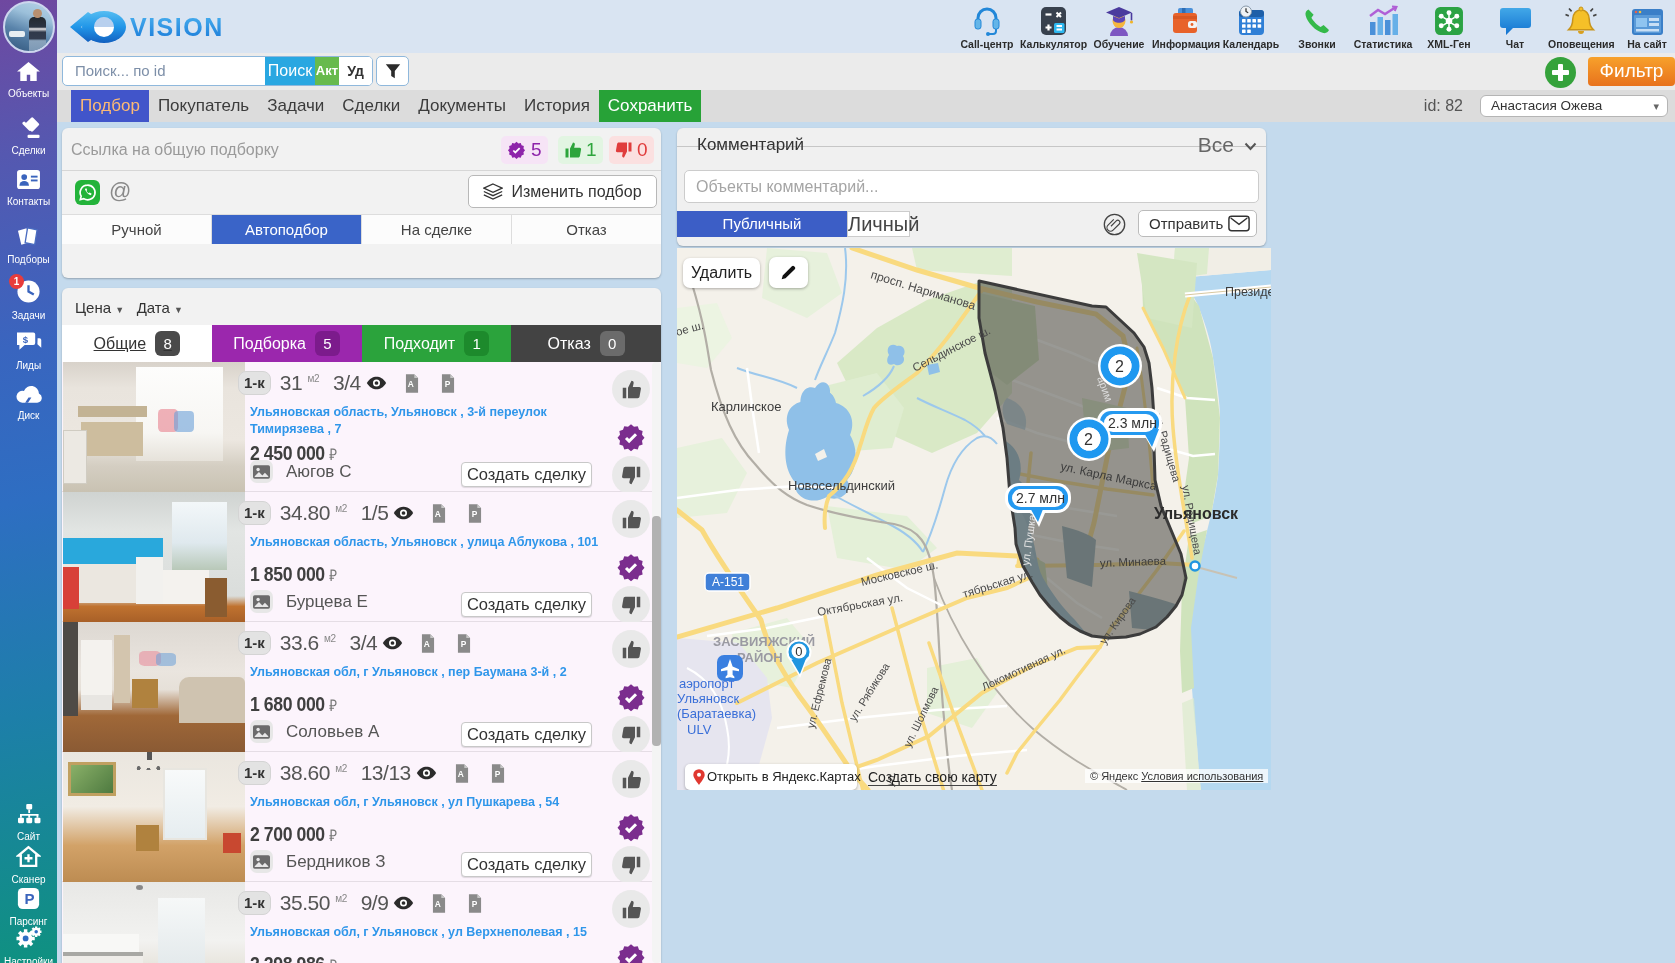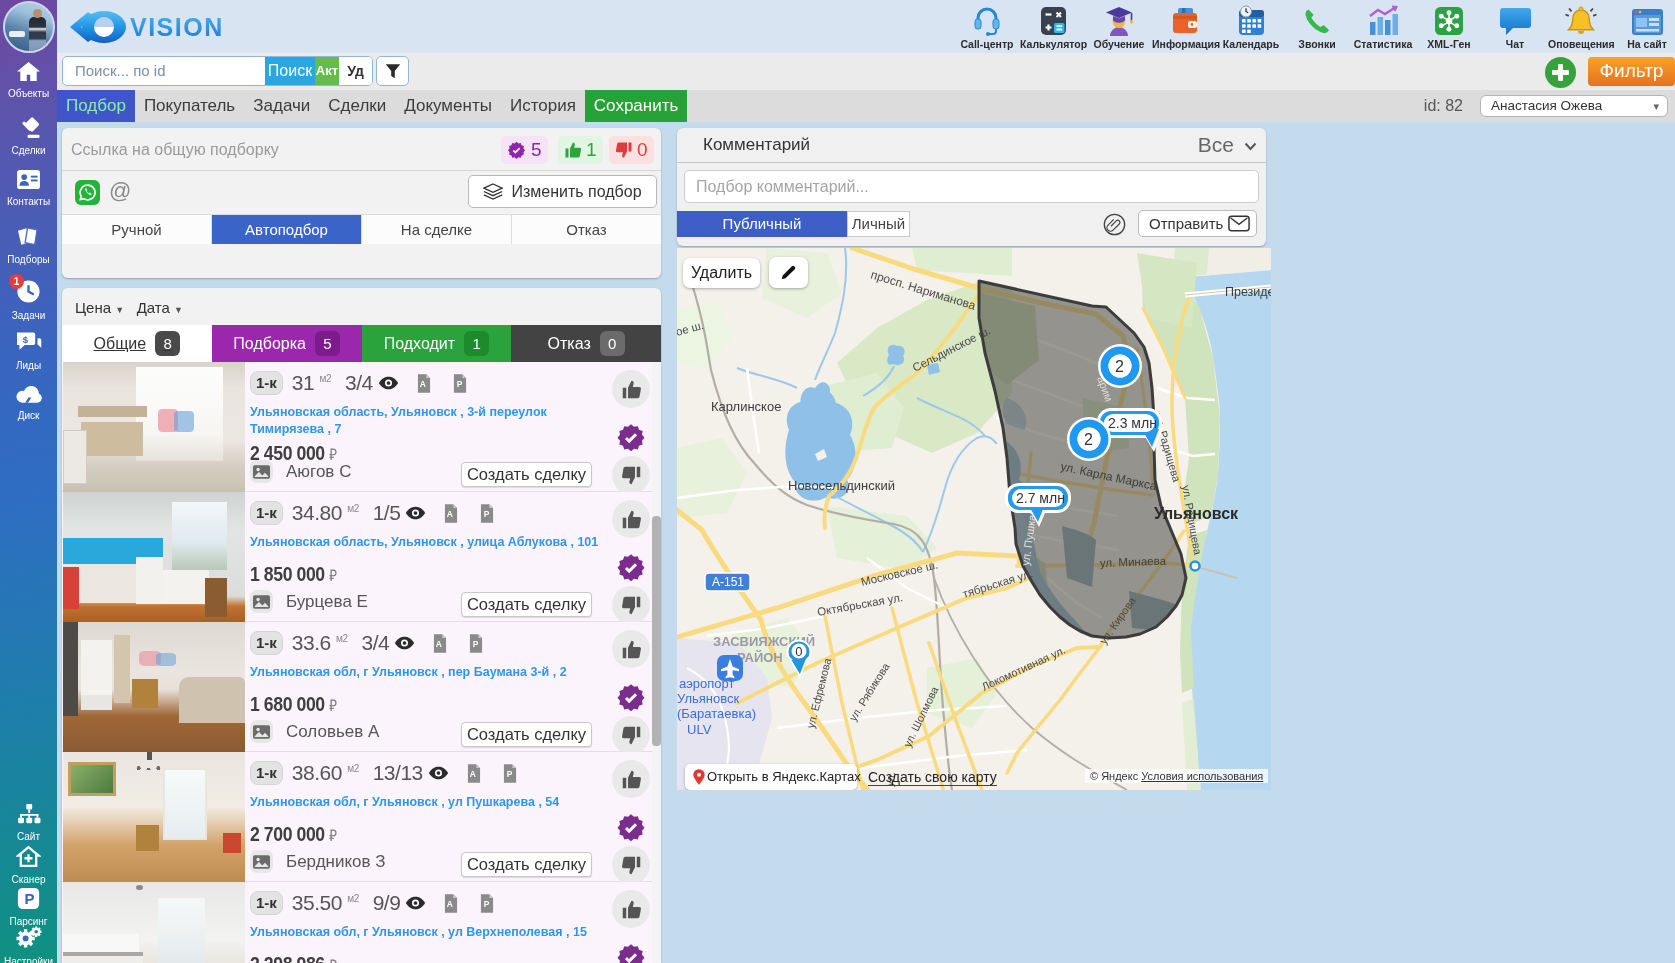--- a/index.html
+++ b/index.html
@@ -38,21 +38,21 @@
 #searchbox .b3 { width:33px; background:#fff; color:#333; font-size:14px; font-weight:bold; line-height:28px; text-align:center;}
 #filtbtn { position:absolute; left:319px; top:3px; width:33px; height:30px; border:1px solid #8fb8dc; border-radius:5px; background:#fff; display:flex; align-items:center; justify-content:center;}
 #plusbtn { position:absolute; right:99px; top:4px; width:31px; height:31px; border-radius:50%; background:#35a23b; }
 #plusbtn:before { content:""; position:absolute; left:7px; top:13px; width:17px; height:5px; background:#fff; border-radius:1px;}
 #plusbtn:after { content:""; position:absolute; left:13px; top:7px; width:5px; height:17px; background:#fff; border-radius:1px;}
 #filterbtn { position:absolute; right:0px; top:4px; width:87px; height:29px; background:linear-gradient(180deg,#f7a12b,#e8721d); border-radius:4px; color:#fff; font-size:19px; text-align:center; line-height:28px; }
 
 
 #tabrow { position:absolute; left:57px; top:90px; width:1618px; height:32px; background:#dcdcdc; font-size:17px; color:#3c3c3c; white-space:nowrap;}
 .tab { float:left; height:32px; line-height:32px; padding:0 9px; }
-.tab.active { background:#4155ca; color:#86efac; }
+.tab.active { background:#4155ca; color:#fdba74;margin-left:14px; }
 .tab.save { background:#27a237; color:#fff; }
 #idlbl { position:absolute; right:212px; top:0; line-height:32px; color:#555; font-size:16px;}
 #usel { position:absolute; right:7px; top:5px; width:188px; height:22px; background:#fff; border:1px solid #b5b5b5; border-radius:6px; font-size:13.5px; color:#333; line-height:20px; padding-left:10px;}
 #usel:after { content:"▾"; position:absolute; right:8px; font-size:11px; color:#666; }
 
 
 #lpanel1 { position:absolute; left:62px; top:128px; width:599px; height:150px; background:#f2f2f2; border-radius:6px; box-shadow:0 1px 2px rgba(0,0,0,0.25); }
 .phead { height:33px; border-bottom:1px solid #c6c6c6; font-size:17px; color:#333; line-height:33px; padding-left:13px; }
 #linkrow { height:43px; border-bottom:1px solid #d6d6d6; position:relative; }
 #linkrow .ph { color:#9a9a9a; font-size:16px; line-height:43px; padding-left:9px; }
@@ -75,43 +75,43 @@
 .bt1 .n { background:#4a4a4a; color:#fff; }
 .bt2 { background:#9b27ad; color:#fff; }
 .bt2 .n { background:#7c1b8c; color:#fff; }
 .bt3 { background:#2ba33c; color:#fff; }
 .bt3 .n { background:#1d8a2c; color:#fff; }
 .bt4 { background:#434343; color:#fff; }
 .bt4 .n { background:#6b6b6b; color:#fff; }
 
 .card { position:relative; height:130px; background:#fcf4fc; border-bottom:1px solid #e5dde5; }
 .card .photo { position:absolute; left:1px; top:0; width:182px; height:130px; overflow:hidden; }
-.r1 { position:absolute; left:188px; top:8px; display:flex; align-items:center; height:26px;}
+.r1 { position:absolute; left:176px; top:8px; display:flex; align-items:center; height:26px;}
 .kb { background:#e3e3e3; border:1px solid #d4d4d4; border-radius:8px; font-size:15px; font-weight:bold; color:#333; padding:2px 5px 3px; margin-right:9px;}
 .sq { font-size:21px; color:#555; letter-spacing:-0.5px;}
 .sup { font-size:10px; color:#888; vertical-align:super; }
 .flr { font-size:21px; color:#555; margin-left:14px; letter-spacing:-0.5px;}
 .addr { position:absolute; left:188px; top:42px; color:#2f96ea; font-size:12.5px; font-weight:bold; line-height:17px; width:356px;}
 .price { position:absolute; left:188px; font-size:21px; font-weight:bold; color:#3f3f3f; letter-spacing:-0.5px; transform:scaleX(0.84); transform-origin:0 0; white-space:nowrap;}
 .price .rub { font-size:16px; color:#777; font-weight:normal;}
 .imic { position:absolute; left:188px; top:98px; width:23px; height:23px; background:#e7e7e7; border-radius:7px; display:flex; align-items:center; justify-content:center;}
 .agent { position:absolute; left:224px; top:100px; font-size:17px; color:#555; }
 .dealbtn { position:absolute; left:399px; top:100px; width:131px; height:25px; background:#fff; border:1px solid #c8c8c8; border-radius:4px; font-size:16.5px; color:#333; text-align:center; line-height:23px; box-shadow:0 1px 1px rgba(0,0,0,0.12);}
 .circ { position:absolute; left:550px; width:38px; height:38px; border-radius:50%; background:#e9e9e9; display:flex; align-items:center; justify-content:center; }
 #scrollbar { position:absolute; left:652px; top:362px; width:9px; height:601px; background:#f4f4f4; border-radius:4px; z-index:6;}
 #scrollthumb { position:absolute; left:652px; top:516px; width:9px; height:230px; background:#b2b2b2; border-radius:4px; z-index:7;}
 
 
 #cpanel { position:absolute; left:677px; top:128px; width:589px; height:118px; background:#f0f0f0; border-radius:6px; box-shadow:0 1px 2px rgba(0,0,0,0.25);}
-#chead { height:35px; border-bottom:1px solid #c6c6c6; font-size:17px; color:#333; line-height:33px; padding:0 26px; position:relative;}
+#chead { height:19px; border-bottom:1px solid #c6c6c6; font-size:17px; color:#333; line-height:33px; padding:0 20px; position:relative;}
 #chead .vse { position:absolute; right:32px; top:0; color:#666; font-size:21px;}
 #chead .car { position:absolute; right:9px; top:1px; }
 #cinput { position:absolute; left:7px; top:42px; width:575px; height:33px; background:#fff; border:1px solid #ccc; border-radius:5px; color:#a5a5a5; font-size:16px; line-height:31px; padding-left:11px;}
 #pubbtn { position:absolute; left:0px; top:83px; width:170px; height:26px; background:#3c5ec6; color:#fff; font-size:15px; text-align:center; line-height:25px;}
-#lichbtn { position:absolute; left:170px; top:83px; width:63px; height:26px; background:#fff; border:1px solid #ccc; color:#444; font-size:15px; text-align:center; line-height:24px;}
+#lichbtn { position:absolute; left:170px; top:83px; width:63px; height:26px; background:#fff; border:1px solid #ccc; color:#444; font-size:20px; text-align:center; line-height:24px;}
 #sendbtn { position:absolute; left:461px; top:82px; width:119px; height:27px; background:#fff; border:1px solid #bbb; border-radius:5px; font-size:15px; color:#333; line-height:25px; padding-left:10px; white-space:nowrap;}
 #clipic { position:absolute; left:426px; top:85px; }
 
 
 #map { position:absolute; left:677px; top:248px; width:594px; height:542px; overflow:hidden; background:#f4f1ea;}
 .mapbtn { position:absolute; background:#fff; border-radius:7px; box-shadow:0 1px 3px rgba(0,0,0,0.3); font-size:16px; color:#222; text-align:center; }
 #delbtn { left:6px; top:10px; width:77px; height:30px; line-height:29px; }
 #penbtn { left:92px; top:9px; width:39px; height:31px; }
 #openya { left:8px; top:516px; width:172px; height:26px; line-height:25px; font-size:13px; padding-left:22px; border-radius:5px; white-space:nowrap;}
 #mkmap { position:absolute; left:191px; top:521px; font-size:14px; color:#222; border-bottom:1.5px solid #444; }
@@ -667,21 +667,21 @@
       </div>
     </div>
 </div>
 <div id="scrollbar"></div>
 <div id="scrollthumb"></div>
 
 <div id="cpanel">
   <div id="chead">Комментарий<span class="vse">Все</span><span class="car"><svg width="13" height="9" viewBox="0 0 13 9">
           <path d="M1.5 1.5 L6.5 7 L11.5 1.5" stroke="#555" stroke-width="2" fill="none"></path>
         </svg></span></div>
-  <div id="cinput">Подбор комментарий...</div>
+  <div id="cinput">Объекты комментарий...</div>
   <div id="pubbtn">Публичный</div>
   <div id="lichbtn">Личный</div>
   <div id="clipic"><svg width="23" height="23" viewBox="0 0 26 26">
         <circle cx="13" cy="13" r="11.5" fill="none" stroke="#444" stroke-width="1.5"></circle>
         <path d="M9 15l6-6a2.4 2.4 0 0 1 3.4 3.4l-7 7a4 4 0 0 1-5.7-5.7l6.5-6.5" fill="none" stroke="#444" stroke-width="1.3"></path>
       </svg></div>
   <div id="sendbtn">Отправить <svg width="22" height="17" viewBox="0 0 24 18" style="vertical-align:-3px;">
         <rect x="1" y="1" width="22" height="16" rx="3" fill="none" stroke="#333" stroke-width="1.6"></rect>
         <path d="M3 3l9 7 9-7" fill="none" stroke="#333" stroke-width="1.6"></path>
       </svg></div>

